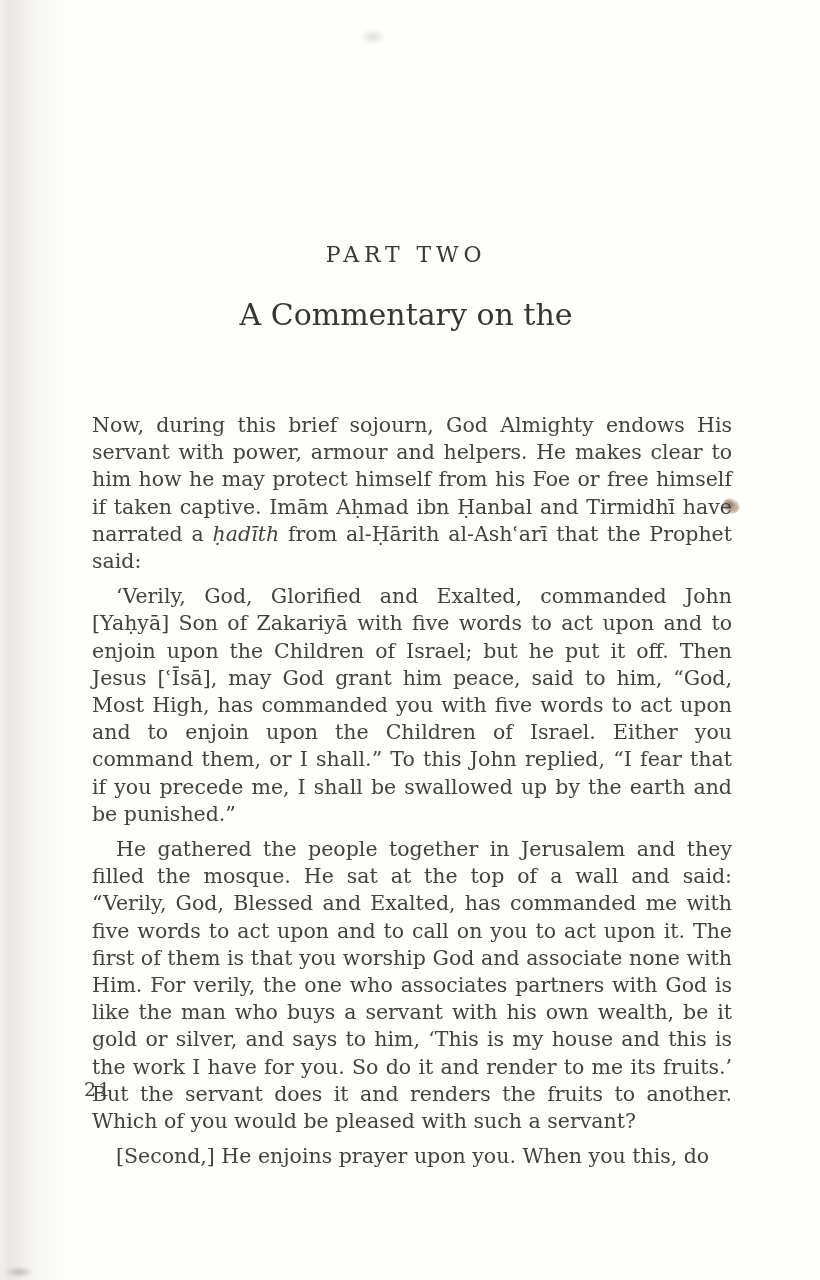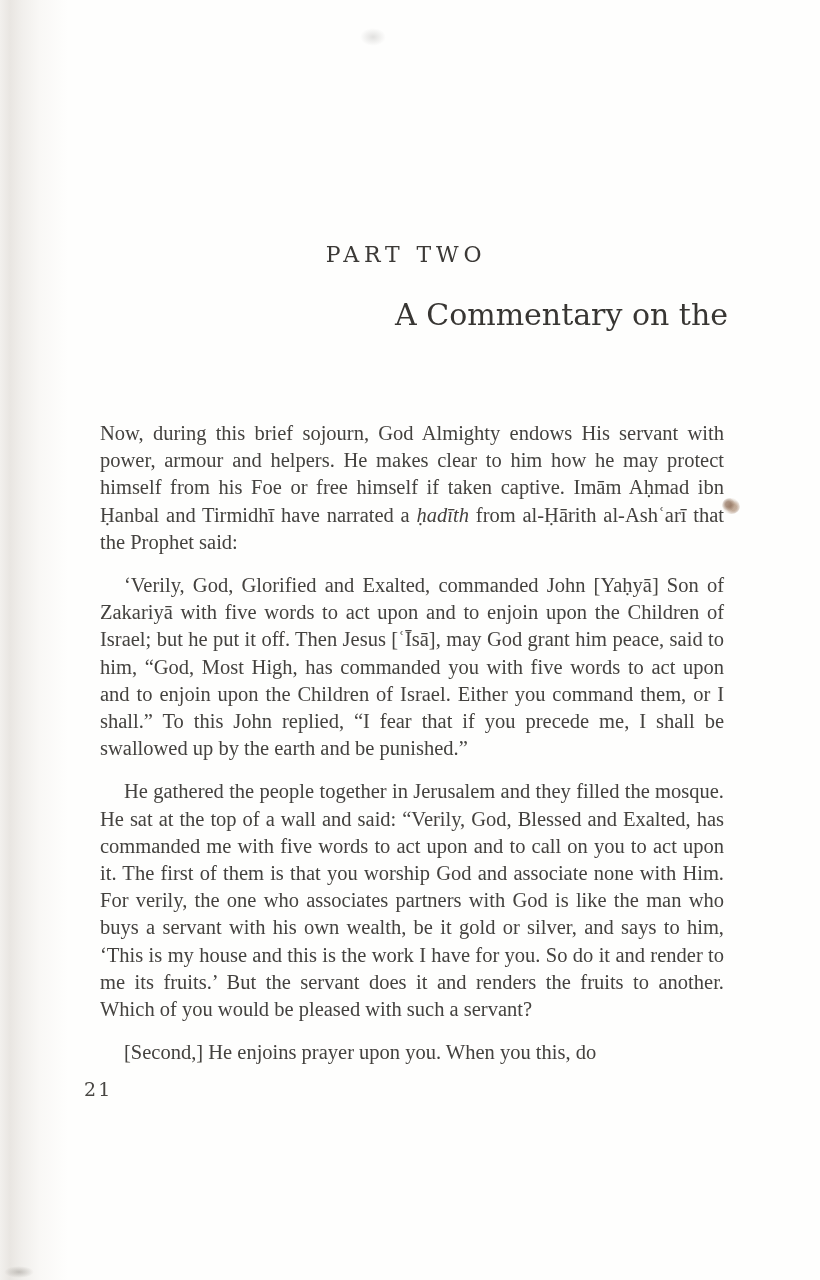--- a/index.html
+++ b/index.html
@@ -66,40 +66,39 @@
     left: 0; right: 12px;
     text-align: center;
     font-size: 22px;
     letter-spacing: 0.22em;
     color: #3c3a37;
   }
   .main-title {
     position: absolute;
     top: 294px;
     left: 0; right: 12px;
-    text-align: right;
+    text-align: center;
     font-size: 30px;
     line-height: 41px;
     color: #383633;
   }
   .main-title .t-line { display: block; }
   .body-text {
     position: absolute;
     top: 404px;
     left: 0;
     width: 656px;
     font-size: 20.5px;
     line-height: 27.2px;
     text-align: justify;
     color: #44423f;
   }
   .body-text p {
-    margin: 16px;
+    margin: 8px;
     padding: 0;
-    font-family: Liberation Serif, serif;
   }
   .body-text p.indent { text-indent: 24px; }
   i { font-style: italic; }
   .page-number {
     position: absolute;
     top: 1078px;
     left: 0; right: 12px;
     text-align: left;
     font-size: 19px;
     letter-spacing: 0.12em;

